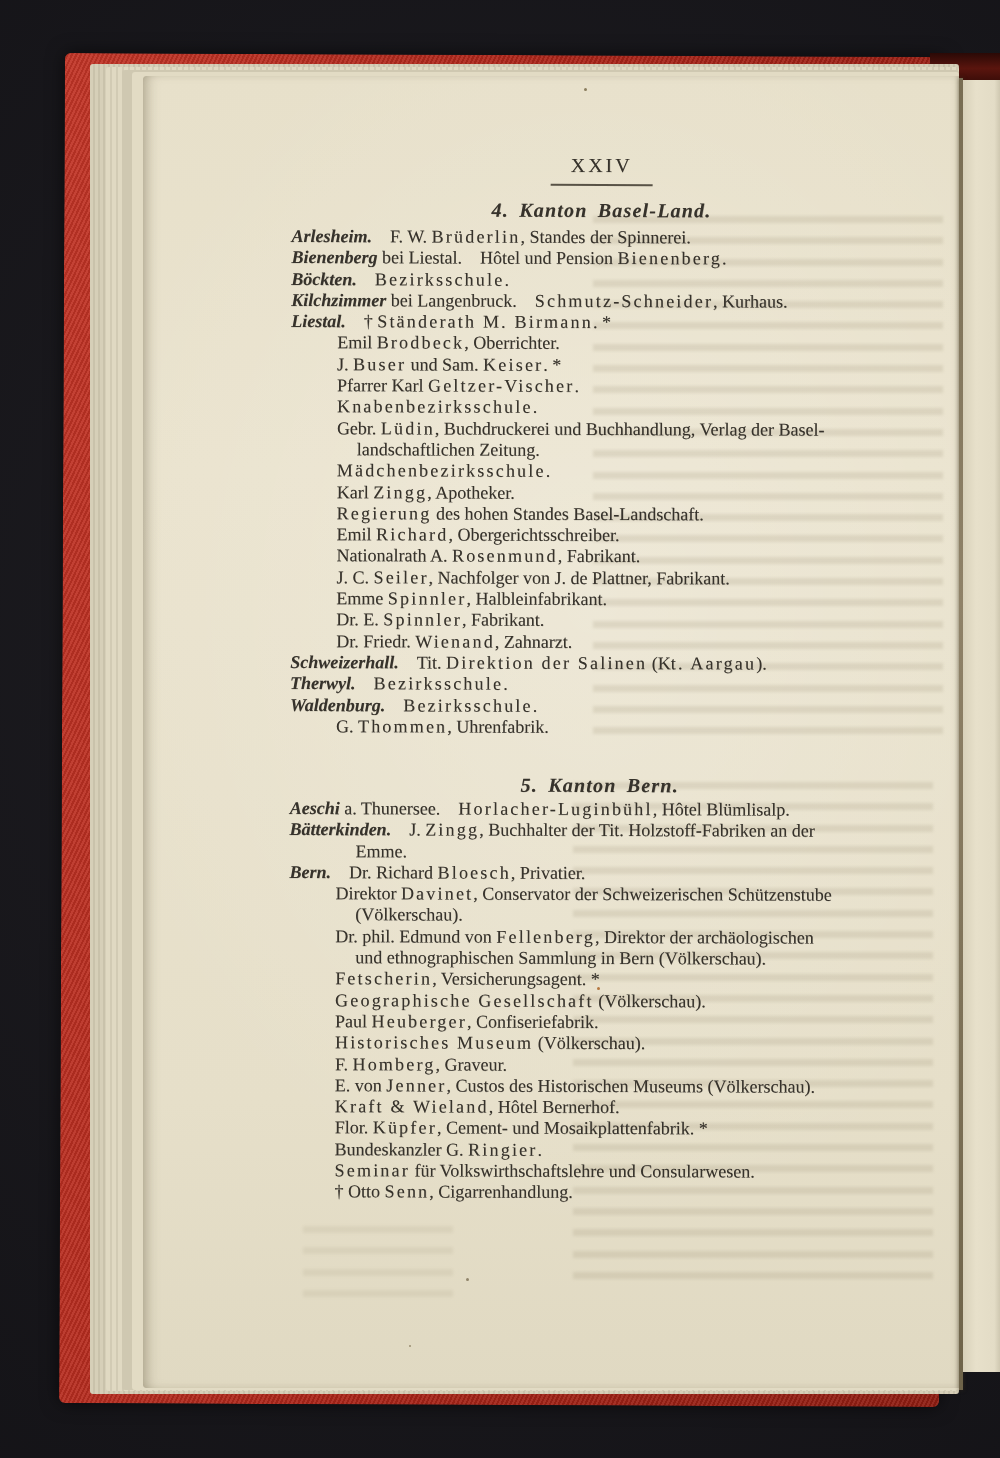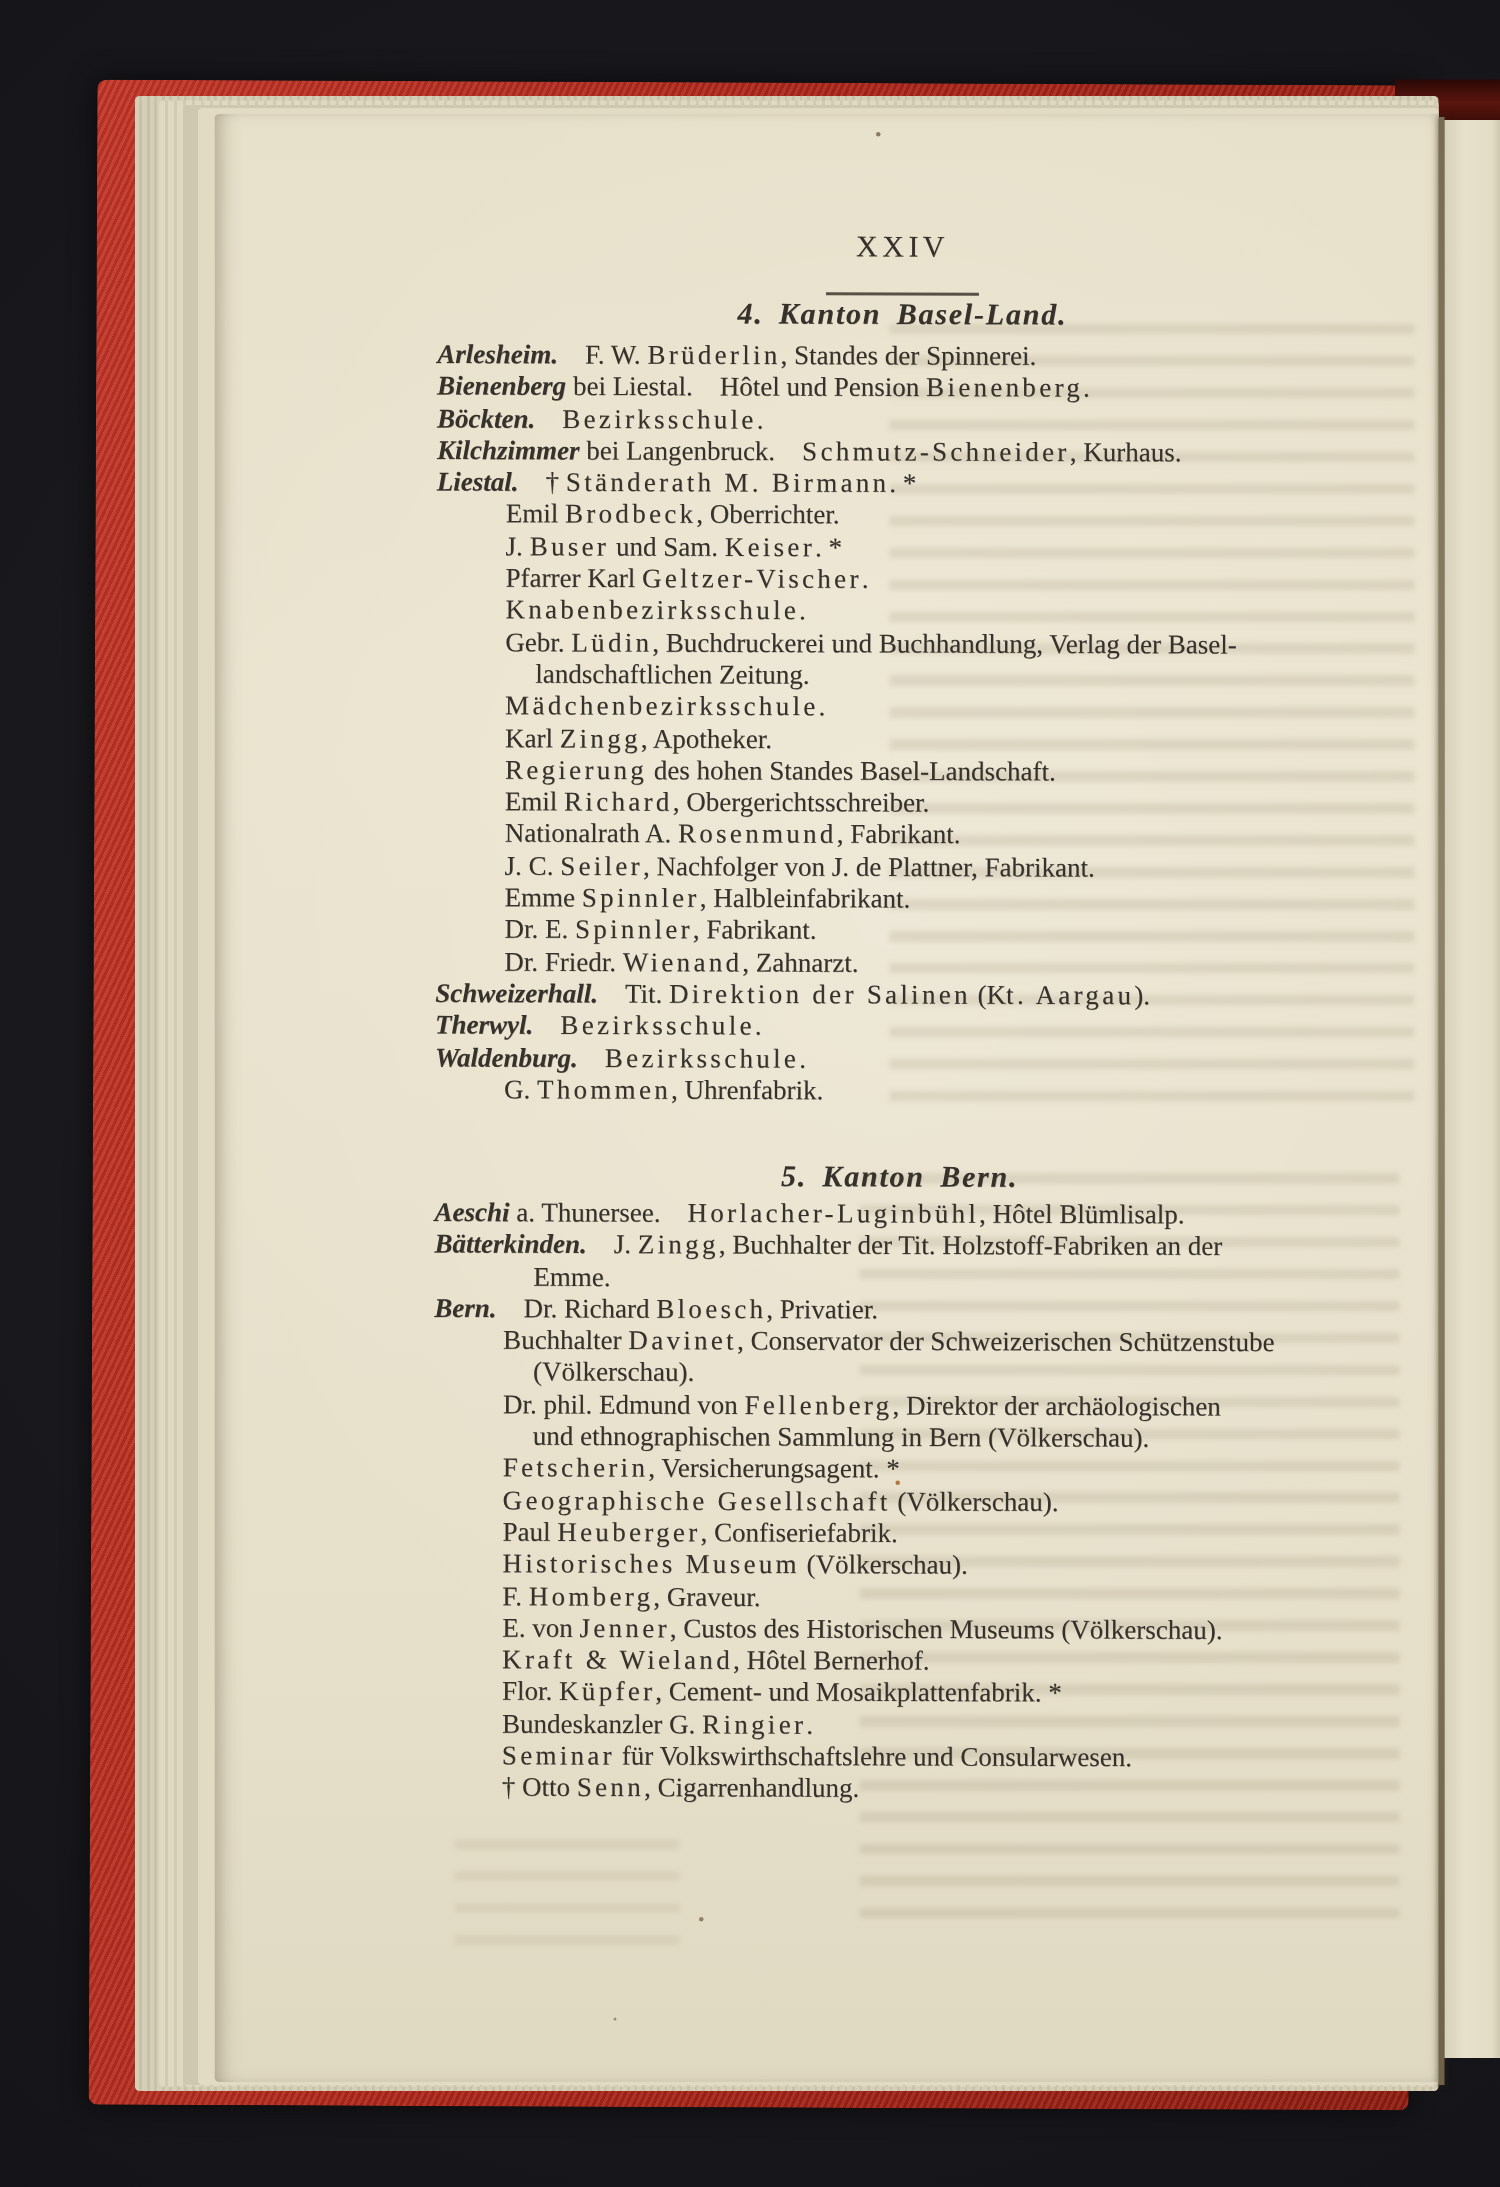--- a/index.html
+++ b/index.html
@@ -45,21 +45,21 @@
     background:repeating-linear-gradient(180deg, rgba(148,137,109,0.55) 0 7px, rgba(148,137,109,0) 7px 21.3px);}
   .ghost.g1{left:450px;top:140px;width:350px;height:520px;}
   .ghost.g2{left:430px;top:706px;width:360px;height:500px;}
   .ghost.g3{left:160px;top:1150px;width:150px;height:80px;opacity:0.22;}
   .speck{position:absolute;border-radius:50%;}
   
   .text-area{position:absolute;left:149px;top:0;width:620px;height:1312px;color:var(--ink,#36322b);
     transform:rotate(0.18deg);transform-origin:0 0;
     text-shadow:0.3px 0.3px 0 rgba(54,50,43,0.35);}
   .page-number{position:absolute;top:77px;left:0;width:100%;text-align:center;}
-  .page-number .pn{display:inline-block;font-size:20px;letter-spacing:3px;padding:0 20px 18px 20px;
+  .page-number .pn{display:inline-block;font-size:20px;letter-spacing:3px;padding:0 20px 7px 20px;
     border-bottom:2px solid rgba(62,56,46,0.85);}
   .heading{position:absolute;left:0;width:100%;text-align:center;font-weight:bold;font-style:italic;
     font-size:20px;letter-spacing:1.2px;word-spacing:4px;}
   .heading.h4{top:122px;}
   .heading.h5{top:697px;}
   .lines{position:absolute;left:0;width:100%;font-size:18px;}
   .lines.s4{top:150px;}
   .lines.s5{top:722px;}
   .line{white-space:pre;height:21.3px;line-height:21.3px;}
   .line.place{padding-left:0;}
@@ -119,21 +119,21 @@
           <div class="line place"><span class="seg-i">Therwyl.</span><span class="seg-r">  </span><span class="seg-sp">Bezirksschule</span><span class="seg-r">.</span></div>
           <div class="line place"><span class="seg-i">Waldenburg.</span><span class="seg-r">  </span><span class="seg-sp">Bezirksschule</span><span class="seg-r">.</span></div>
           <div class="line entry"><span class="seg-r">G. </span><span class="seg-sp">Thommen</span><span class="seg-r">, Uhrenfabrik.</span></div>
         </div>
       <div class="heading h5">5. Kanton Bern.</div>
       <div class="lines s5">
           <div class="line place"><span class="seg-i">Aeschi</span><span class="seg-r"> a. Thunersee.  </span><span class="seg-sp">Horlacher-Luginbühl</span><span class="seg-r">, Hôtel Blümlisalp.</span></div>
           <div class="line place"><span class="seg-i">Bätterkinden.</span><span class="seg-r">  J. </span><span class="seg-sp">Zingg</span><span class="seg-r">, Buchhalter der Tit. Holzstoff-Fabriken an der</span></div>
           <div class="line wrap"><span class="seg-r">Emme.</span></div>
           <div class="line place"><span class="seg-i">Bern.</span><span class="seg-r">  Dr. Richard </span><span class="seg-sp">Bloesch</span><span class="seg-r">, Privatier.</span></div>
-          <div class="line entry"><span class="seg-r">Buchhalter </span><span class="seg-sp">Davinet</span><span class="seg-r">, Conservator der Schweizerischen Schützenstube</span></div>
+          <div class="line entry"><span class="seg-r">Direktor </span><span class="seg-sp">Davinet</span><span class="seg-r">, Conservator der Schweizerischen Schützenstube</span></div>
           <div class="line wrap"><span class="seg-r">(Völkerschau).</span></div>
           <div class="line entry"><span class="seg-r">Dr. phil. Edmund von </span><span class="seg-sp">Fellenberg</span><span class="seg-r">, Direktor der archäologischen</span></div>
           <div class="line wrap"><span class="seg-r">und ethnographischen Sammlung in Bern (Völkerschau).</span></div>
           <div class="line entry"><span class="seg-sp">Fetscherin</span><span class="seg-r">, Versicherungsagent. *</span></div>
           <div class="line entry"><span class="seg-sp">Geographische Gesellschaft</span><span class="seg-r"> (Völkerschau).</span></div>
           <div class="line entry"><span class="seg-r">Paul </span><span class="seg-sp">Heuberger</span><span class="seg-r">, Confiseriefabrik.</span></div>
           <div class="line entry"><span class="seg-sp">Historisches Museum</span><span class="seg-r"> (Völkerschau).</span></div>
           <div class="line entry"><span class="seg-r">F. </span><span class="seg-sp">Homberg</span><span class="seg-r">, Graveur.</span></div>
           <div class="line entry"><span class="seg-r">E. von </span><span class="seg-sp">Jenner</span><span class="seg-r">, Custos des Historischen Museums (Völkerschau).</span></div>
           <div class="line entry"><span class="seg-sp">Kraft &amp; Wieland</span><span class="seg-r">, Hôtel Bernerhof.</span></div>

